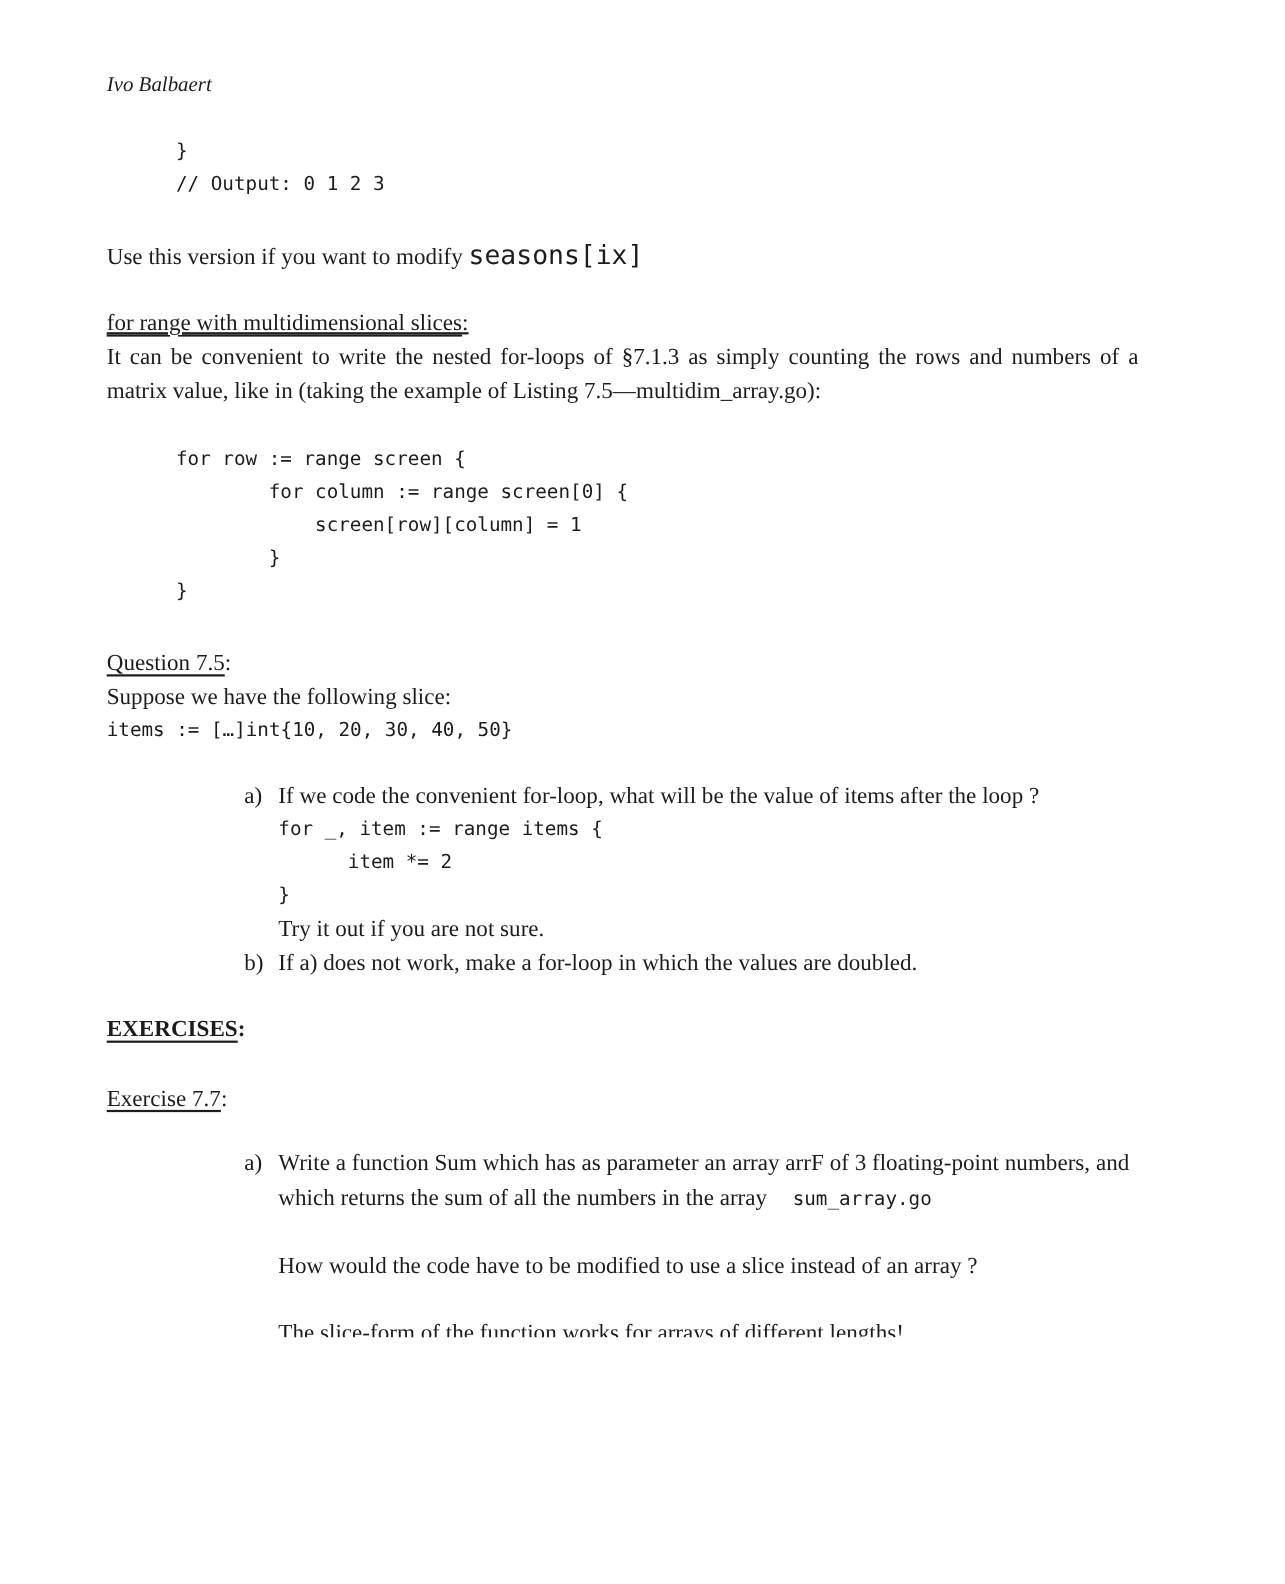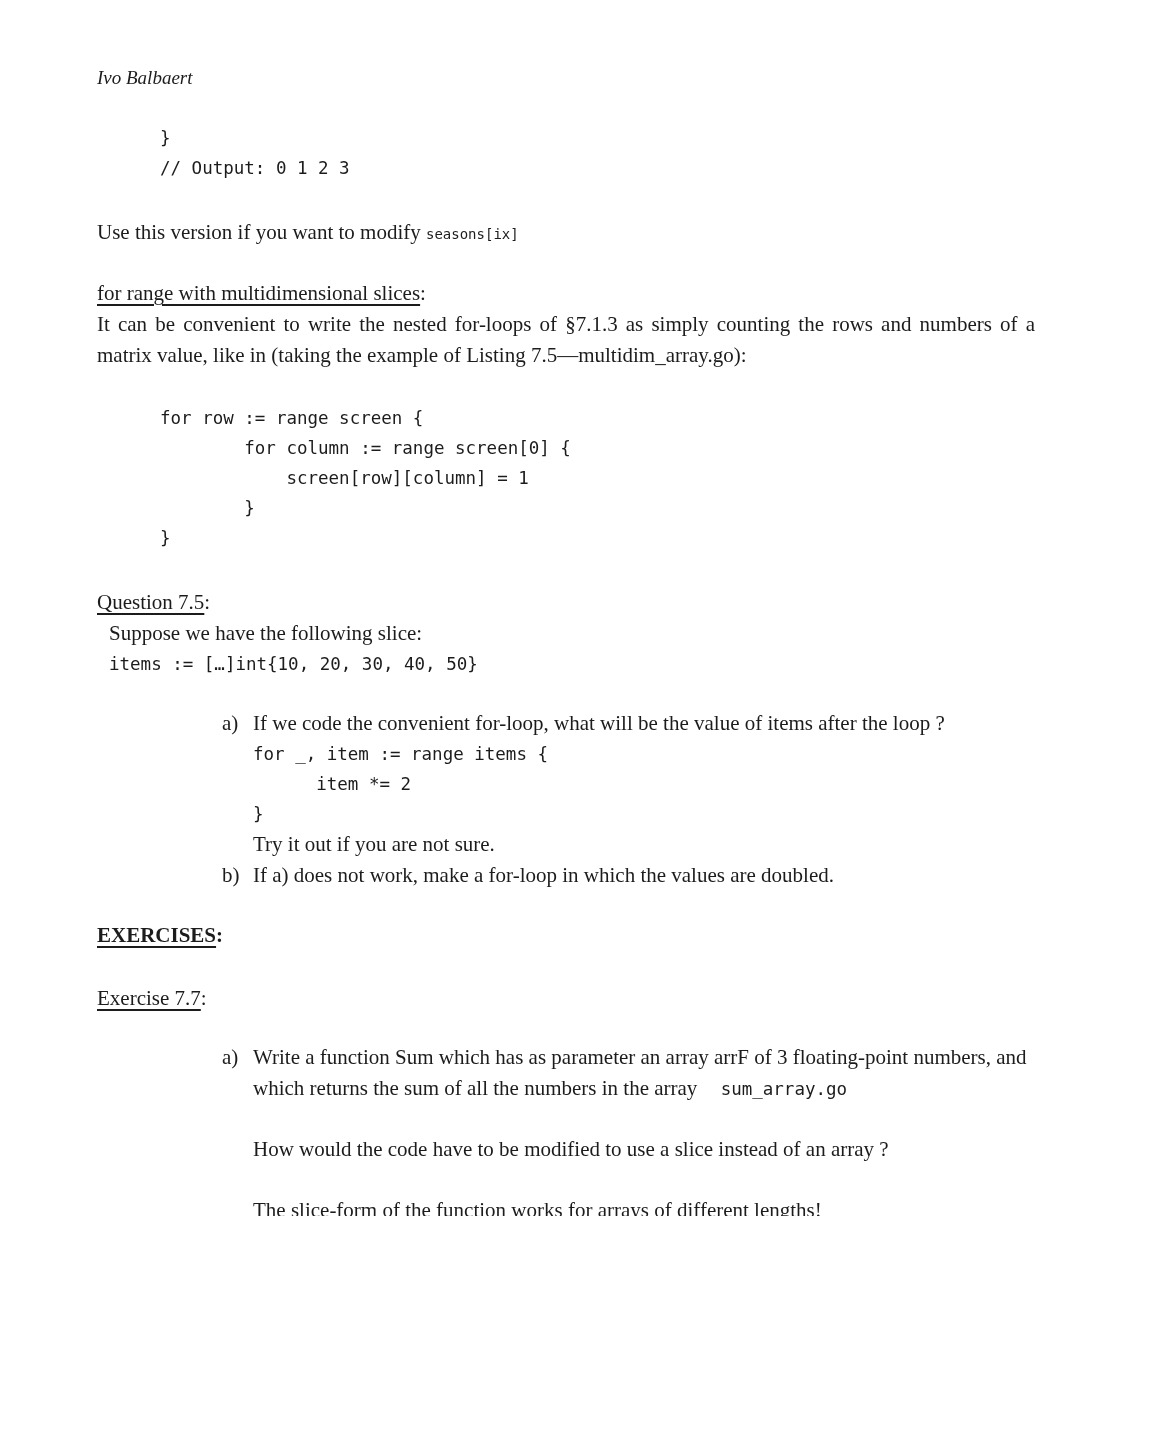--- a/index.html
+++ b/index.html
@@ -22,28 +22,28 @@
     line-height: 30px;
     color: #1c1c1c;
   }
   .author {
     font-style: italic;
     font-size: 19px;
   }
   .code-block { margin-left: 63px; }
   .code-output { margin-top: 30px; }
   .para-modify { margin-top: 34px; }
-  .inline-code { font-size: 14px; }
-  .heading-range { margin-top: 29px; }
+  .inline-code { font-size: 24px; }
+  .heading-range { margin-top: 29px; text-decoration: underline; }
   .underline { text-decoration: underline; text-underline-offset: 4px; }
   .para-convenient { text-align: justify; }
   .code-screen { margin-top: 32px; }
   .q-row { display: flex; margin-top: 34px; flex-direction: column; }
   .q-label { width: 156px; flex-shrink: 0; }
-  .q-body { flex: 1; margin-left: 12px; }
+  .q-body { flex: 1; }
   .q-body pre { margin-top: 0; }
   .list-item { display: flex; margin-left: 125px; }
   .list-item-a { margin-top: 29px; }
   .list-item .marker { width: 31px; flex-shrink: 0; }
   .item-body { flex: 1; }
   .item-body pre { margin-left: 0; }
   .q76 { margin-top: 32px; }
   .ellipsis-bold { font-weight: 700; font-size: 24px; letter-spacing: 1px; }
   .exercises-heading { margin-top: 29px; font-weight: 700; }
   .ex77-row { margin-top: 32px; }

